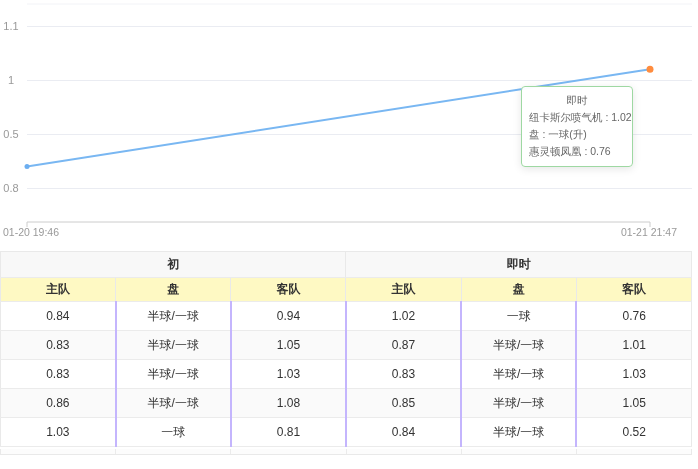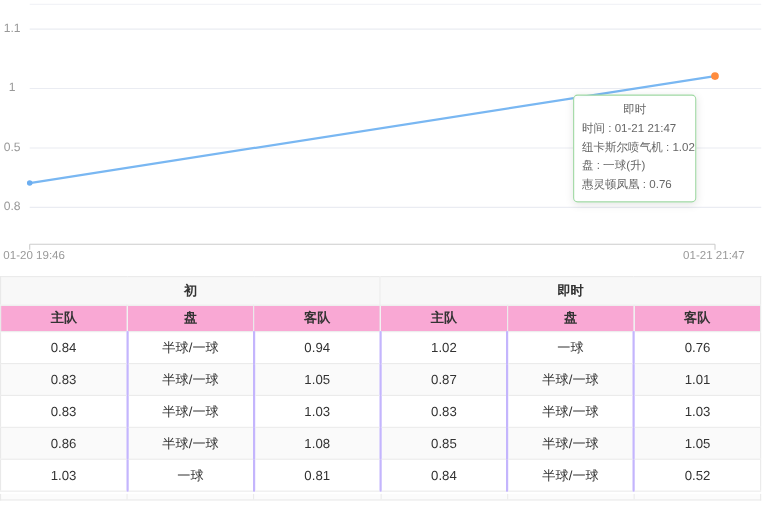--- a/index.html
+++ b/index.html
@@ -19,21 +19,21 @@
   .tt-title{text-align:center;color:#666;}
   
   table.odds{position:absolute;left:0;top:251px;width:692px;border-collapse:collapse;
              table-layout:fixed;font-size:12px;color:#333;
              border:1px solid #e9e9e9;}
   table.odds th,table.odds td{border-bottom:1px solid #ebebeb;text-align:center;
              padding:0;overflow:hidden;white-space:nowrap;}
   table.odds th{font-weight:bold;}
   tr.group-row th{height:25px;background:#f8f8f8;}
   tr.group-row th.grp-sep{border-right:1px solid #e9e9e9;}
-  tr.sub-row th{height:23px;background:#f9a8d4;border-right:1px solid #e9e9e9;}
+  tr.sub-row th{height:23px;background:#fef9c3;border-right:1px solid #e9e9e9;}
   tr.sub-row th:last-child{border-right:none;}
   tr.data-row td{height:28px;border-right:2px solid #c4b5fd;}
   tr.data-row td:last-child{border-right:none;}
   tr.data-row.alt td{background:#fafafa;}
   
   .next-strip{position:absolute;left:0;top:449px;width:692px;height:6px;box-sizing:border-box;
               display:flex;background:#fcfcfc;border-left:1px solid #e9e9e9;
               border-right:1px solid #e9e9e9;border-bottom:1px solid #e9e9e9;}
   .next-strip div{flex:1;border-right:1px solid #ebebeb;}
   .next-strip div:last-child{border-right:none;}
@@ -61,21 +61,20 @@
         <div class="y-label" style="top: 182px; left: 0px;">0.8</div>
         <div class="y-label" style="top: 128px; left: 0px;">0.5</div>
         <div class="y-label" style="top: 74px; left: 0px;">1</div>
         <div class="y-label" style="top: 20px; left: 0px;">1.1</div>
       </div>
     <div class="x-label left">01-20 19:46</div>
     <div class="x-label right">01-21 21:47</div>
 
     <div class="tooltip" id="tooltip" style="border-color: rgb(158, 216, 162);">
       <div class="tt-title">即时</div>
-      <div class="tt-line">时间 : 01-21 21:47</div>
       <div class="tt-line">纽卡斯尔喷气机 : 1.02</div>
       <div class="tt-line">盘 : 一球(升)</div>
       <div class="tt-line">惠灵顿凤凰 : 0.76</div>
     </div>
   </div>
 
   <table class="odds">
     <thead id="odds-head">
         <tr class="group-row">
           <th colspan="3" class="grp-sep">初</th>

